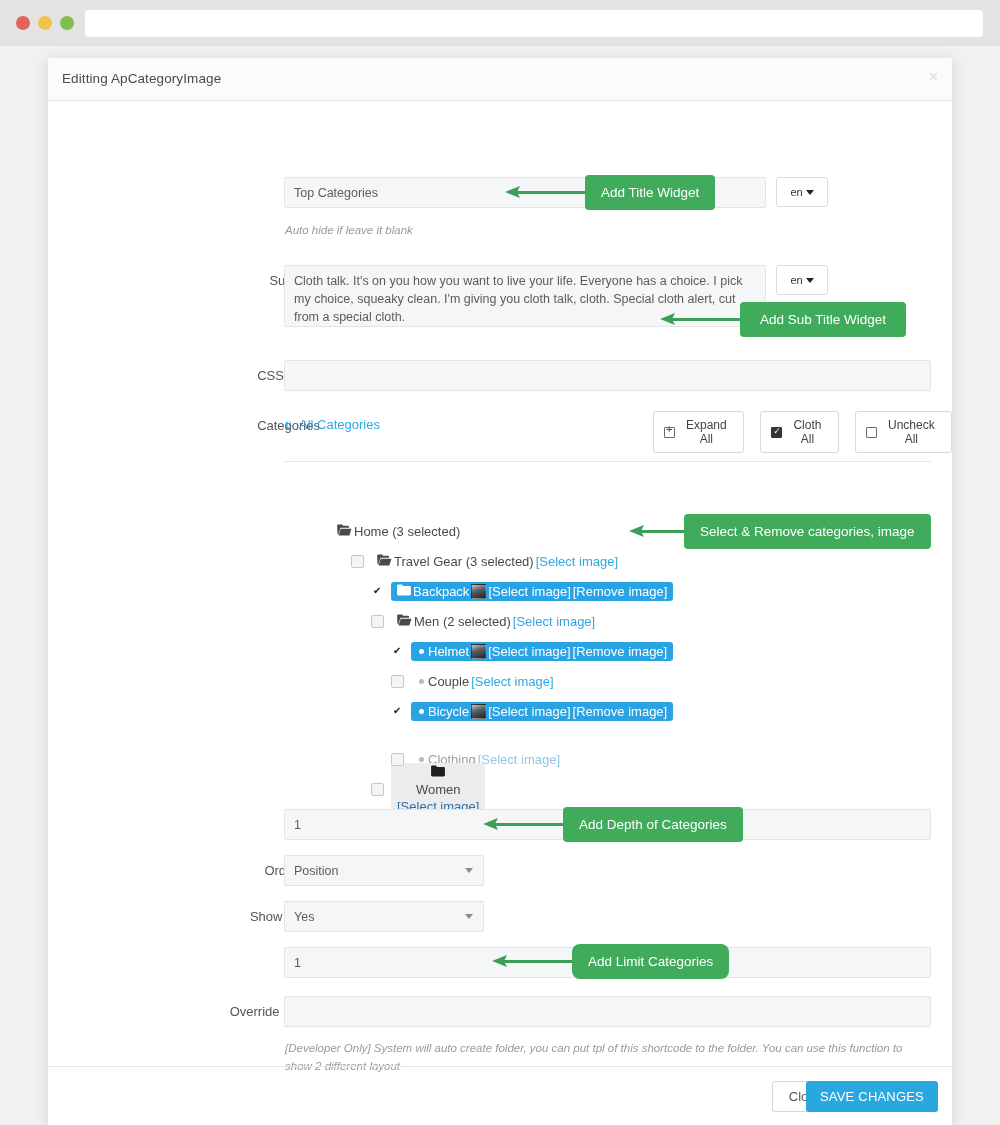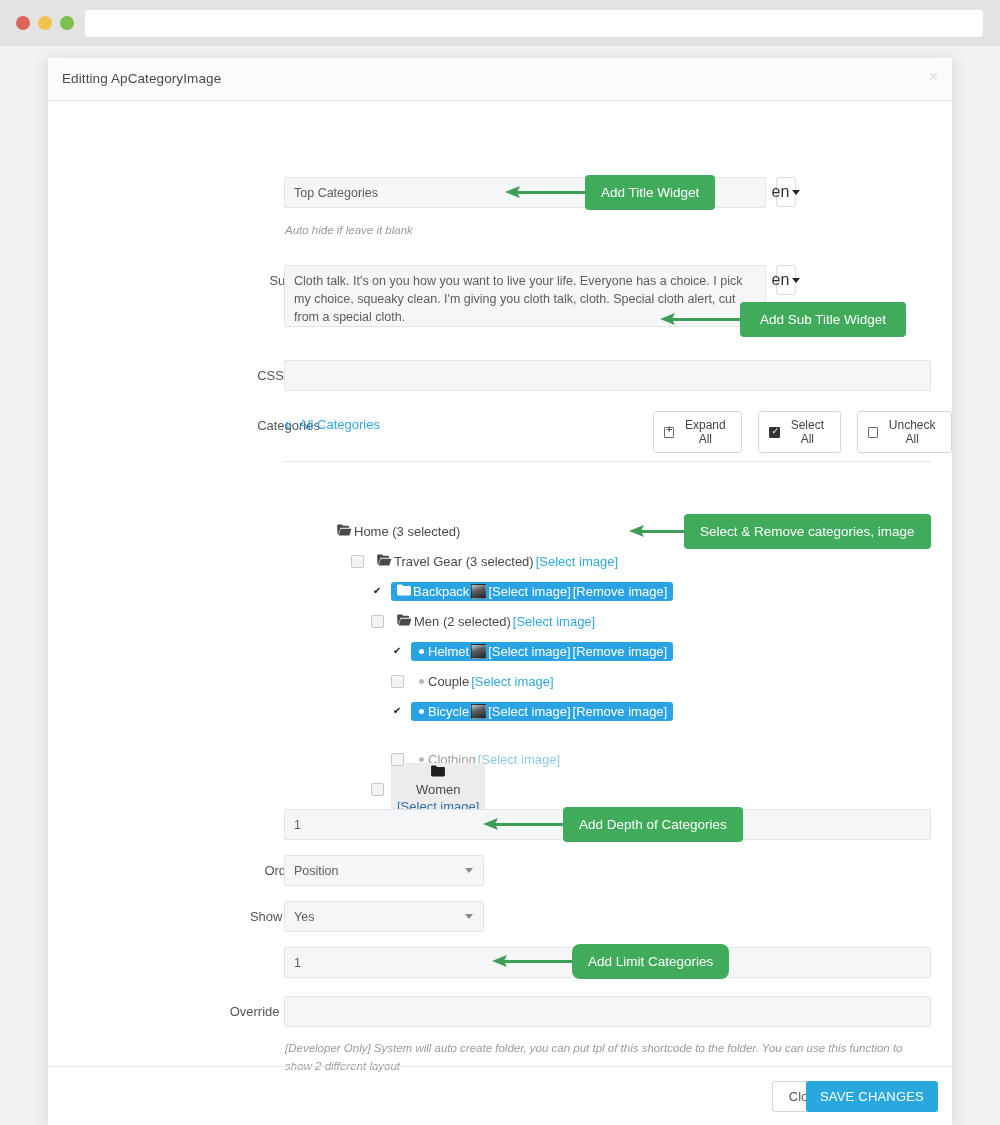--- a/index.html
+++ b/index.html
@@ -70,23 +70,23 @@
     font-size: 12.5px; color: #5c5c5c;
     padding: 6px 9px;
     font-family: "Liberation Sans", sans-serif;
     outline: none;
     width: 100%;
   }
   .field::placeholder { color: #b0b0b0; }
   textarea.field { resize: none; line-height: 1.45; overflow: hidden; }
   .lang-btn {
     position: absolute;
-    width: 20px; height: 30px;
+    width: 52px; height: 30px;
     background: #fff; border: 1px solid #dcdcdc; border-radius: 3px;
-    font-size: 16px; color: #333;
+    font-size: 11px; color: #333;
     display: flex; align-items: center; justify-content: center; gap: 3px;
     cursor: pointer;
     font-family: "Liberation Sans", sans-serif;
   }
   .caret { width:0;height:0;border-left:4px solid transparent;border-right:4px solid transparent;border-top:5px solid #222; }
   .help {
     position: absolute; font-size: 11.5px; color: #9a9a9a;
     font-style: italic; line-height: 1.55;
   }
   
@@ -232,21 +232,21 @@
         <span class="tag-icon">➭</span>
         <span>All Categories</span>
       </div>
       <div class="tb-group" style="left:605px;top:0;">
         <button class="tb-btn">
           <span class="mini-box plus"></span>
           <span>Expand All</span>
         </button>
         <button class="tb-btn">
           <span class="mini-box filled"></span>
-          <span>Select All</span>
+          <span>Cloth All</span>
         </button>
         <button class="tb-btn">
           <span class="mini-box"></span>
           <span>Uncheck All</span>
         </button>
       </div>
       <div class="hr" style="left:236px;top:50px;width:647px;"></div>
     </div>
 
     <div class="tree">

